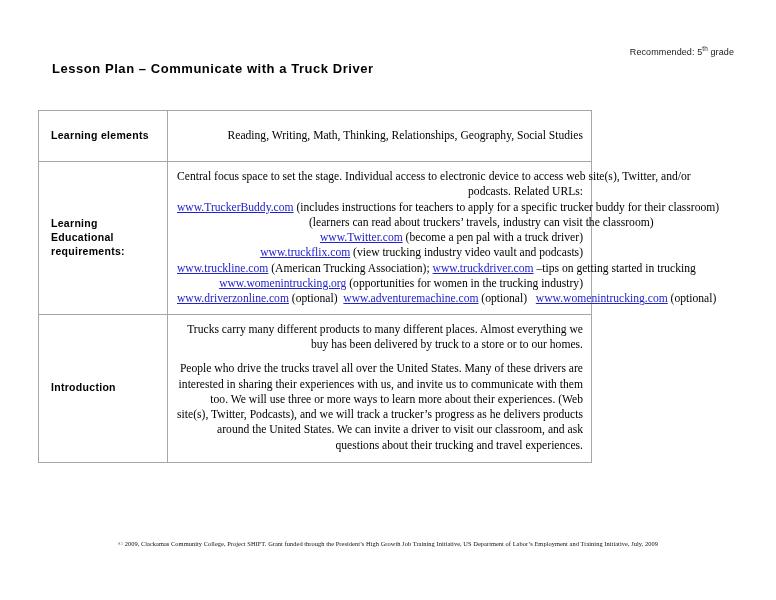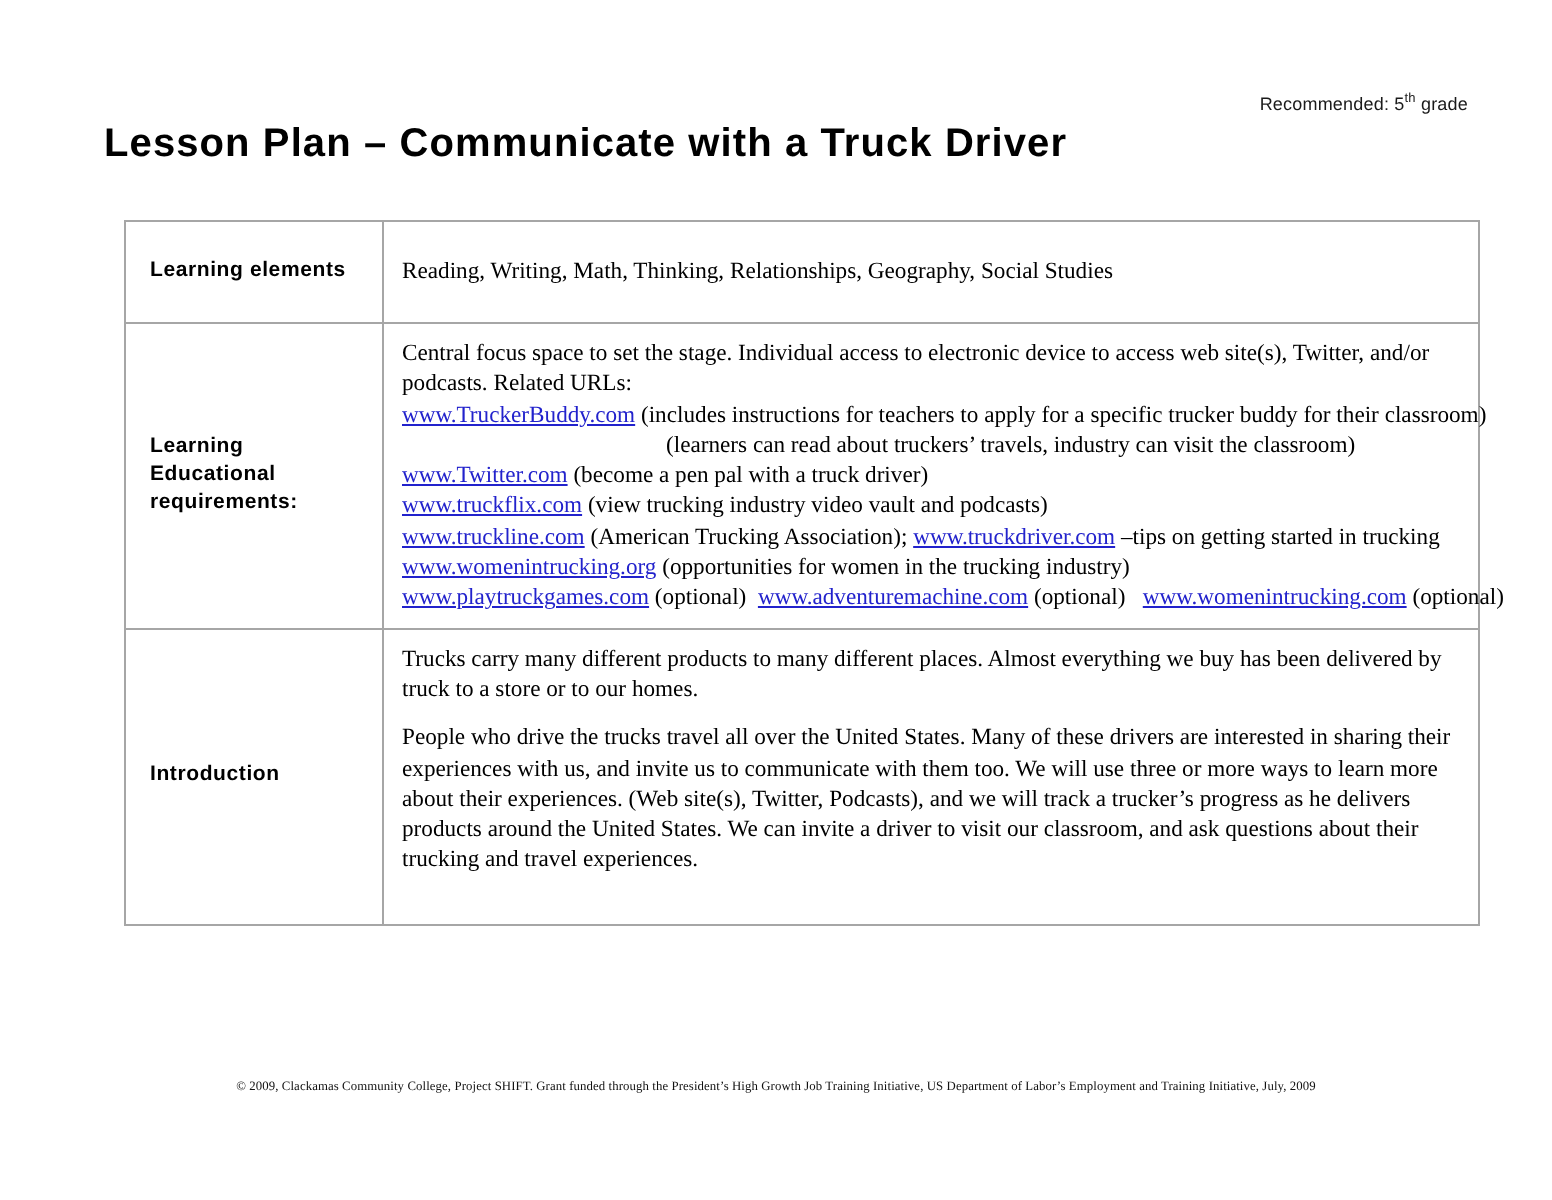--- a/index.html
+++ b/index.html
@@ -35,34 +35,33 @@
     font-size: 6.5px;
     vertical-align: super;
     line-height: 0;
   }
   .doc-title {
     position: absolute;
     top: 61px;
     left: 52px;
     font-family: "Liberation Sans", sans-serif;
     font-weight: bold;
-    font-size: 20px;
+    font-size: 13px;
     letter-spacing: 0.55px;
     color: #000000;
     white-space: nowrap;
   }
   
   .lesson-table {
     position: absolute;
     left: 38px;
     top: 110px;
-    width: 678px;
+    width: 554px;
     border-collapse: collapse;
     table-layout: fixed;
-    margin-left: 24px;
   }
   .lesson-table td {
     border: 1px solid #a6a6a6;
     padding: 0;
     vertical-align: middle;
   }
   .lesson-table td.label-cell {
     width: 116px;
     padding: 6px 0 6px 12px;
     font-family: "Liberation Sans", sans-serif;
@@ -72,20 +71,21 @@
     letter-spacing: 0.3px;
     color: #000000;
   }
   .lesson-table td.content-cell {
     padding: 7px 8px 7px 9px;
     font-family: "Liberation Serif", serif;
     font-size: 11.6px;
     line-height: 1.32;
     color: #000000;
     vertical-align: middle;
+    text-align: right;
   }
   .lesson-table td.content-cell.top {
     vertical-align: top;
   }
   
   tr.row-elements td { height: 36px; }
   tr.row-standards td { height: 52px; }
   tr.row-crls td { height: 40px; }
   tr.row-env td { height: 134px; }
   tr.row-intro td { height: 133px; }
@@ -150,21 +150,21 @@
             <div class="line indent">(learners can read about truckers’ travels, industry can visit the classroom)</div>
 
             <div class="line"><a class="url" href="#">www.Twitter.com</a><span> (become a pen pal with a truck driver)</span></div>
 
             <div class="line"><a class="url" href="#">www.truckflix.com</a><span>  (view trucking industry video vault and podcasts)</span></div>
 
             <div class="line"><a class="url" href="#">www.truckline.com</a><span>  (American Trucking Association); </span><a class="url" href="#">www.truckdriver.com</a><span> –tips on getting started in trucking</span></div>
 
             <div class="line"><a class="url" href="#">www.womenintrucking.org</a><span> (opportunities for women in the trucking industry)</span></div>
 
-            <div class="line"><a class="url" href="#">www.playtruckgames.com</a><span> (optional)</span>&nbsp;&nbsp;<a class="url" href="#">www.adventuremachine.com</a><span> (optional)</span>&nbsp;&nbsp;&nbsp;<a class="url" href="#">www.womenintrucking.com</a><span> (optional)</span></div>
+            <div class="line"><a class="url" href="#">www.driverzonline.com</a><span> (optional)</span>&nbsp;&nbsp;<a class="url" href="#">www.adventuremachine.com</a><span> (optional)</span>&nbsp;&nbsp;&nbsp;<a class="url" href="#">www.womenintrucking.com</a><span> (optional)</span></div>
           </div>
         </td>
       </tr>
 
       <tr class="row-intro">
         <td class="label-cell">Introduction</td>
         <td class="content-cell top">
           <p class="para">Trucks carry many different products to many different places.  Almost everything we buy has been delivered by truck to a store or to our homes.</p>
           <p class="para">People who drive the trucks travel all over the United States.  Many of these drivers are interested in sharing their experiences with us, and invite us to communicate with them too.  We will use three or more ways to learn more about their experiences.  (Web site(s), Twitter, Podcasts), and we will track a trucker’s progress as he delivers products around the United States.  We can invite a driver to visit our classroom, and ask questions about their trucking and travel experiences.</p>
         </td>

